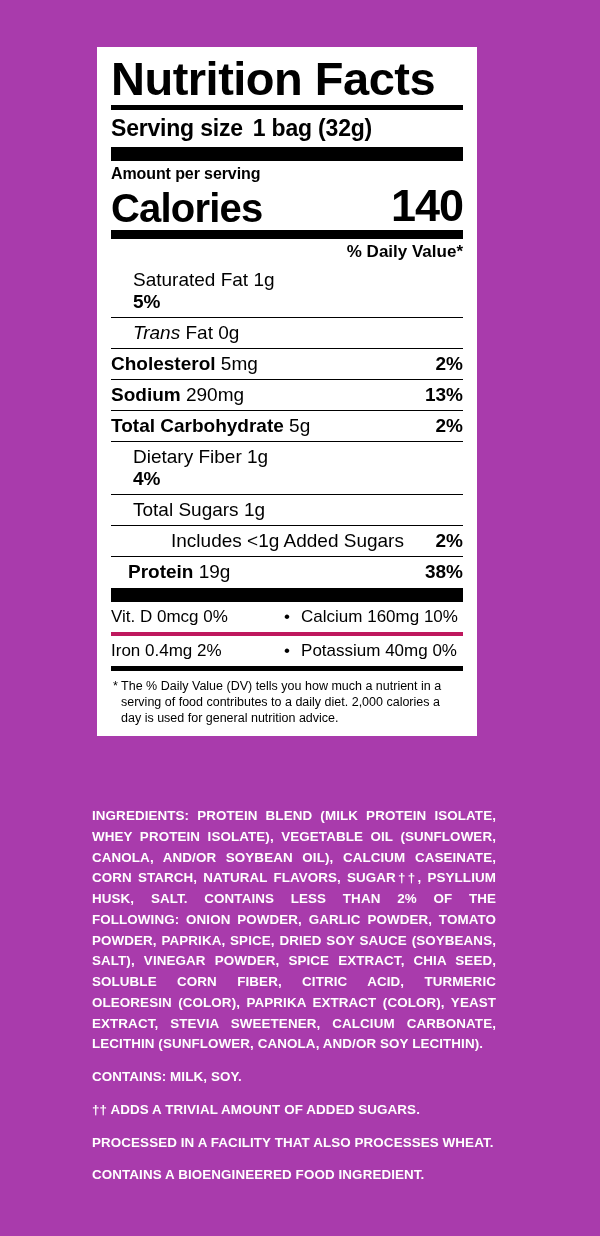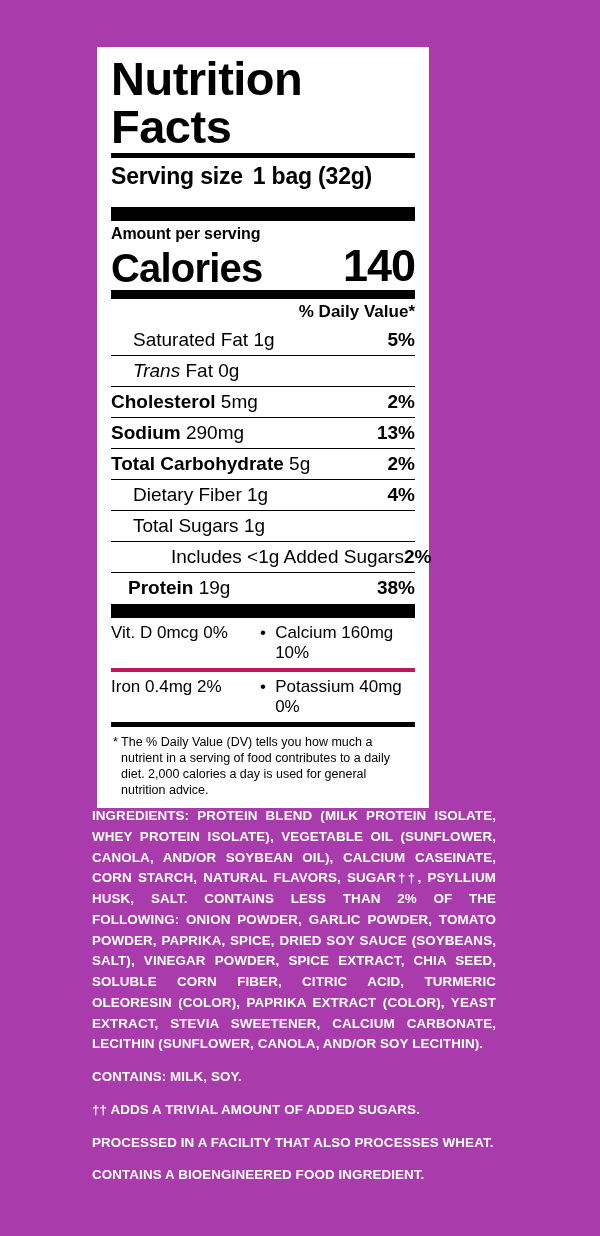--- a/index.html
+++ b/index.html
@@ -18,42 +18,42 @@
     width: 600px;
     height: 1236px;
     box-sizing: border-box;
   }
 
   
   .nf-panel {
     position: absolute;
     left: 97px;
     top: 47px;
-    width: 332px;
+    width: 380px;
     background: #ffffff;
     box-sizing: border-box;
     padding: 6px 14px 10px 14px;
     font-family: "Liberation Sans", sans-serif;
     color: #000;
   }
   .nf-title {
     font-size: 47px;
     font-weight: bold;
     line-height: 1.02;
     letter-spacing: -0.5px;
     margin: 2px 0 2px 0;
   }
   .rule-med { border-bottom: 5px solid #000; }
   .rule-thick { border-bottom: 14px solid #000; }
   .rule-mid { border-bottom: 9px solid #000; }
 
   .nf-serving {
     font-size: 23px;
     font-weight: bold;
-    padding: 5px 0 17px 0;
+    padding: 5px 0 5px 0;
     letter-spacing: -0.2px;
   }
   .nf-serving .ssval { margin-left: 10px; }
 
   .amount-label {
     font-size: 16px;
     font-weight: bold;
     padding-top: 4px;
     letter-spacing: -0.1px;
   }
@@ -87,21 +87,21 @@
     display: flex;
     justify-content: space-between;
     align-items: baseline;
     font-size: 19px;
     padding: 4px 0 4px 0;
     border-bottom: 1px solid #000;
   }
   .nf-line .lbl { white-space: nowrap; }
   .nf-line .pct { font-weight: bold; white-space: nowrap; }
   .nf-line b { font-weight: bold; }
-  .ind1 { padding-left: 22px; }
+  .ind1 { padding-left: 22px; flex-direction: column; }
   .ind3 { padding-left: 60px; }
   .italic { font-style: italic; }
 
   .nf-protein {
     display: flex;
     justify-content: space-between;
     align-items: baseline;
     font-size: 19px;
     padding: 4px 0 5px 0;
   }

